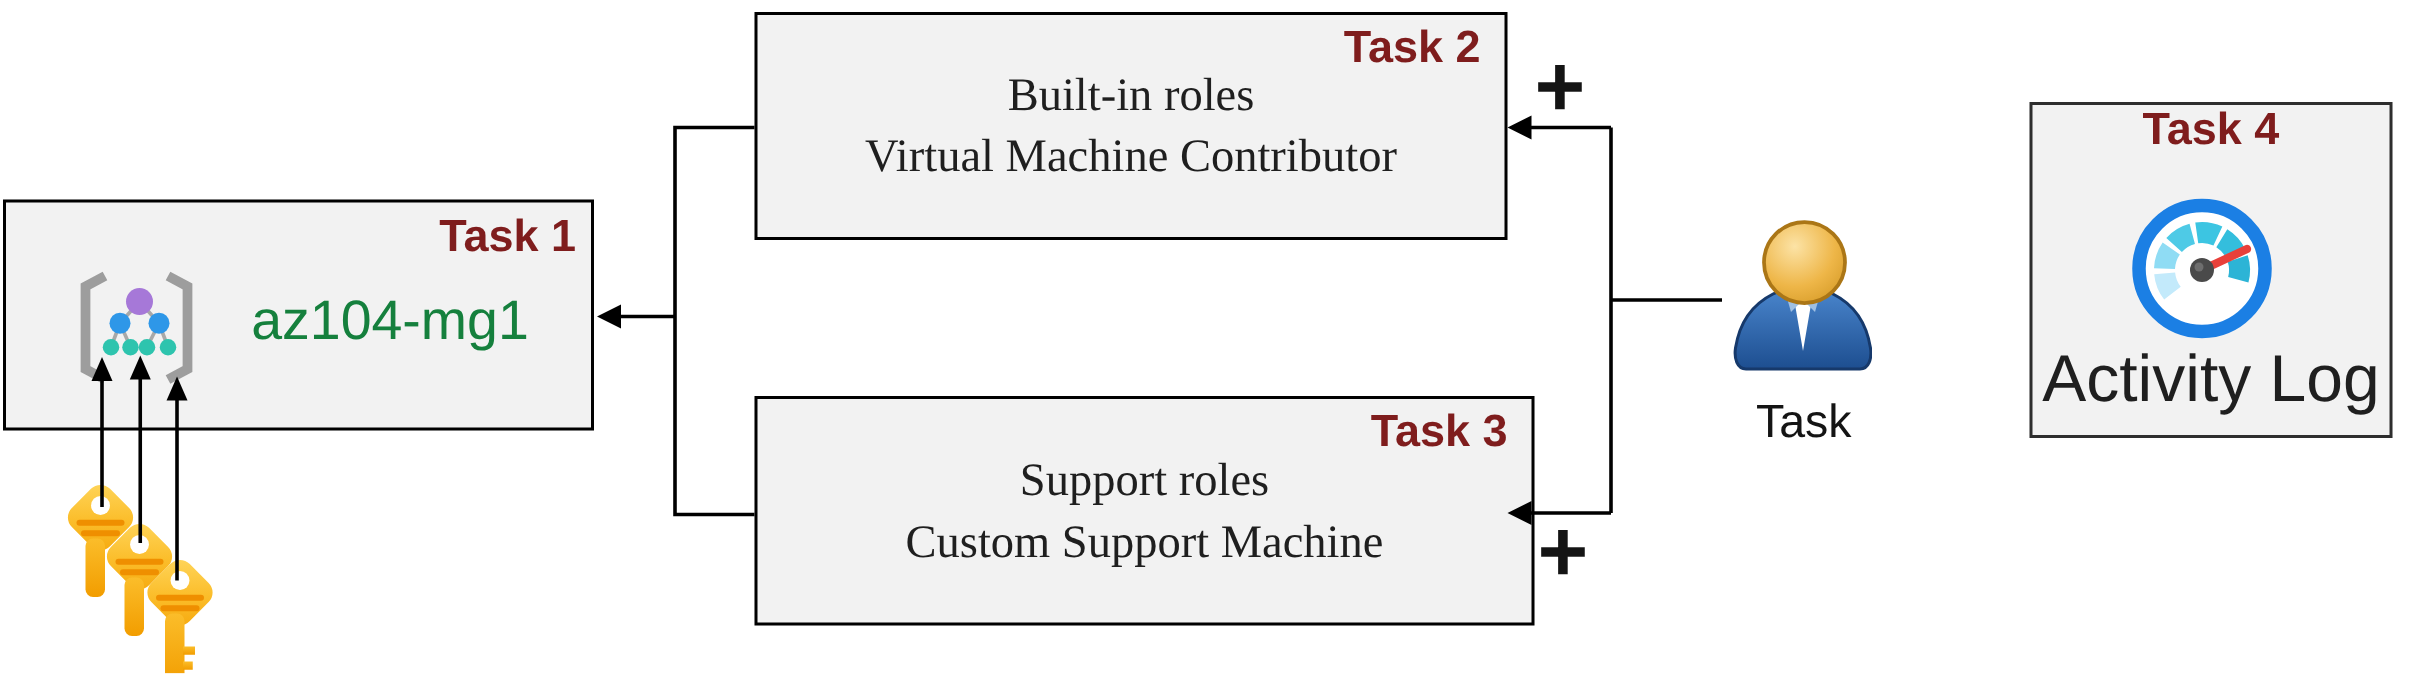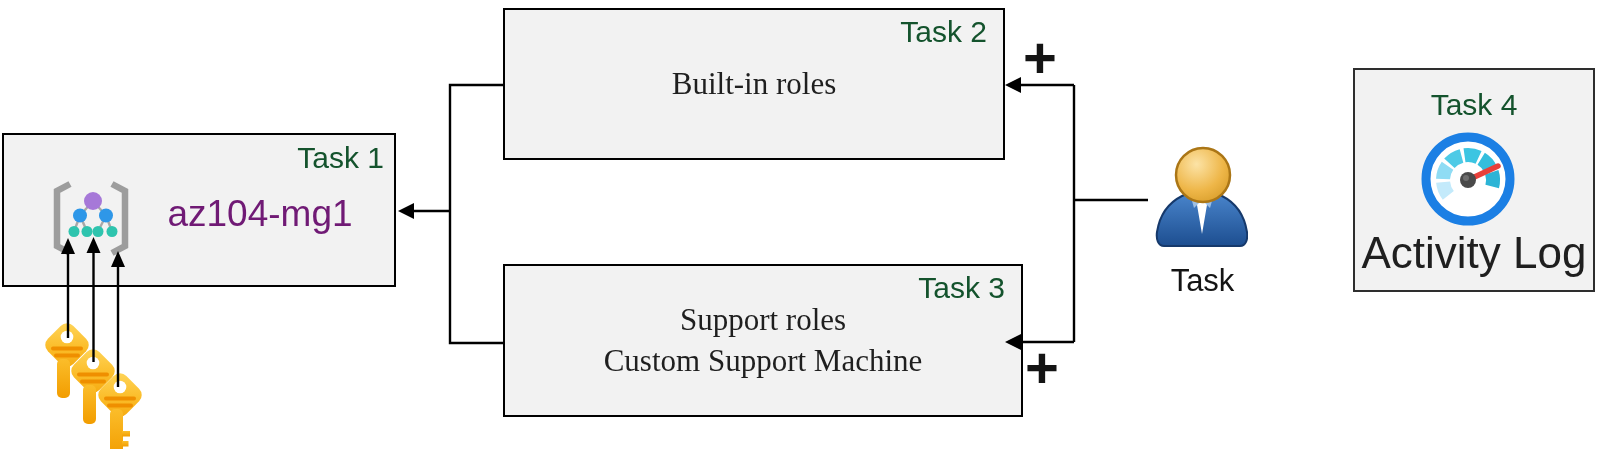--- a/index.html
+++ b/index.html
@@ -7,37 +7,37 @@
   body { font-family:"Liberation Sans", sans-serif; }
   .stage {
     position:relative; width:1606px; height:449px;
     background:#ffffff; overflow:hidden;
   }
   .box {
     position:absolute; background:#f2f2f2;
     border:2.5px solid #000000;
   }
   .tlabel {
-    position:absolute; font-weight:normal; font-size:30px; color:#14532d;
+    position:absolute; font-weight:bold; font-size:30px; color:#7f1d1d;
     white-space:nowrap;
   }
   .box-lines {
     position:absolute; left:0; right:0; top:0; bottom:0;
     display:flex; flex-direction:column; align-items:center; justify-content:center;
     font-size:31px; color:#1f1f1f; line-height:1.32; text-align:center;font-family:Liberation Serif, serif;
   }
   .task1 { left:2px; top:133px; width:394px; height:154px; }
   .task1-title {
     position:absolute; left:128px; right:6px; top:58px;
-    font-size:37px; color:#701a75; text-align:center;
+    font-size:37px; color:#15803d; text-align:center;
   }
   .task2 { left:503px; top:8px; width:502px; height:152px; }
   .task3 { left:503px; top:264px; width:520px; height:153px; }
   .task4 { left:1353px; top:68px; width:242px; height:224px; border:2.5px solid #2e2e2e; }
-  .task4 .tlabel { position:static; display:block; text-align:center; margin-top:18px; }
+  .task4 .tlabel { position:static; display:block; text-align:center; }
   .task4-title {
     position:absolute; left:0; right:0; bottom:12px;
     font-size:44px; color:#1f1f1f; text-align:center;
   }
   .plus {
     position:absolute; width:60px; text-align:center;
     font-size:58px; font-weight:bold; color:#141414; line-height:56px;
   }
   .plus-top { left:1010px; top:30px; }
   .plus-bottom { left:1012px; top:340px; }
@@ -75,20 +75,21 @@
     <circle cx="26" cy="56.5" r="5.5" fill="#2ec4ae"></circle>
     <circle cx="39" cy="56.5" r="5.5" fill="#2ec4ae"></circle>
     <circle cx="50" cy="56.5" r="5.5" fill="#2ec4ae"></circle>
     <circle cx="64" cy="56.5" r="5.5" fill="#2ec4ae"></circle>
   </svg>
 
   <div class="box task2">
     <span class="tlabel" style="top:5px; right:16px;">Task 2</span>
     <div class="box-lines">
       <div>Built-in roles</div>
+      <div>Virtual Machine Contributor</div>
     </div>
   </div>
 
   <div class="box task3">
     <span class="tlabel" style="top:5px; right:16px;">Task 3</span>
     <div class="box-lines">
       <div>Support roles</div>
       <div>Custom Support Machine</div>
     </div>
   </div>

